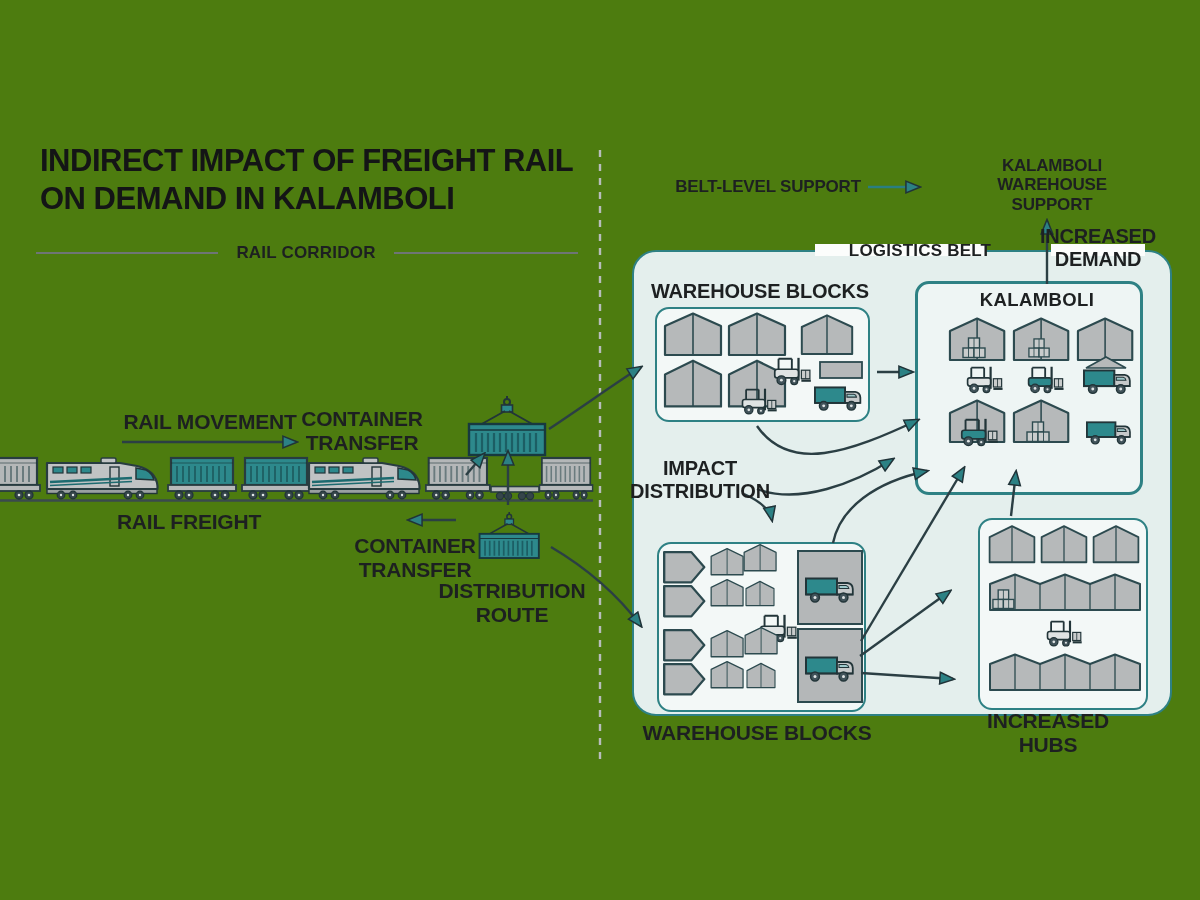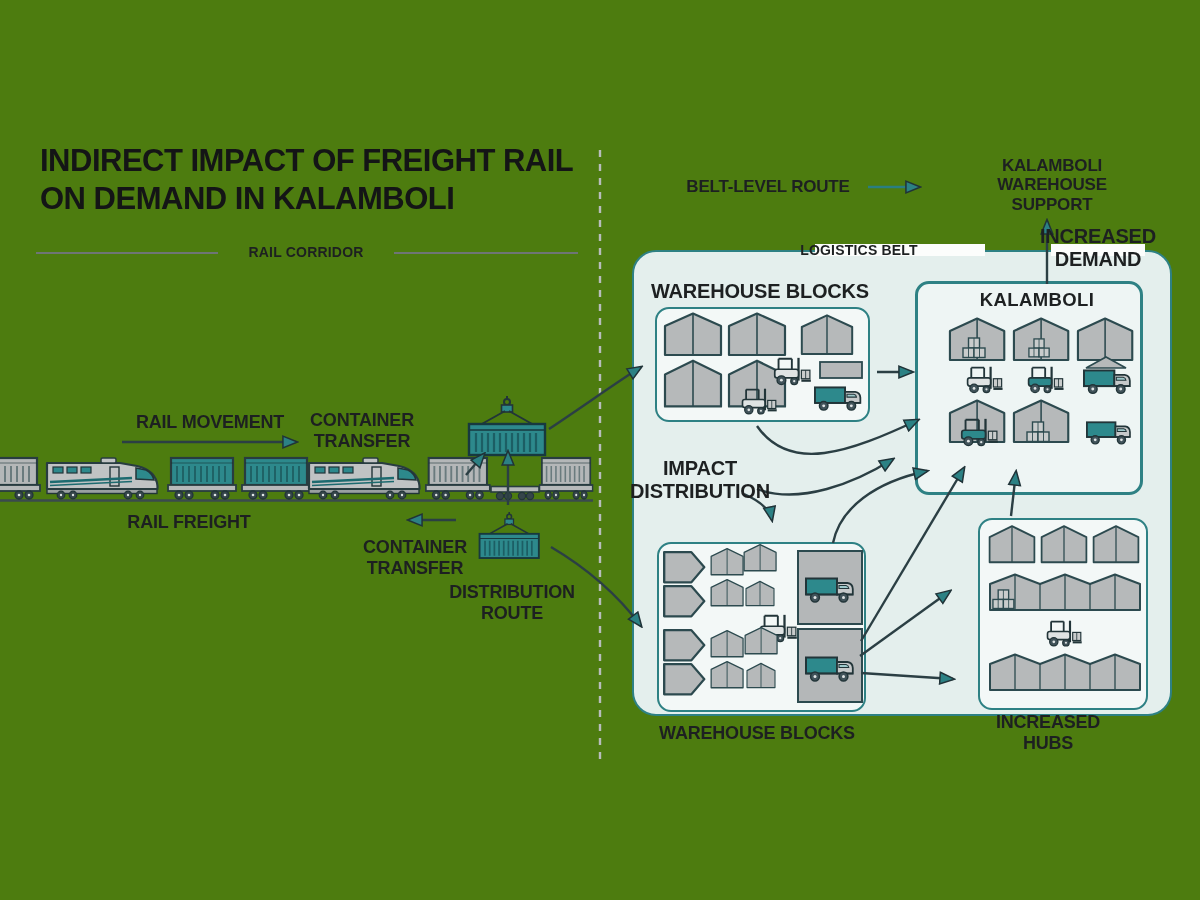--- a/index.html
+++ b/index.html
@@ -14,22 +14,22 @@
   svg.art{position:absolute;left:0;top:0;pointer-events:none;}
   .lbl{
     position:absolute;font-weight:700;color:#1d2021;text-align:center;
     white-space:pre-line;line-height:1.14;letter-spacing:-0.2px;
     transform:translate(-50%,-50%);
   }
   .lbl-title{
     transform:none;text-align:left;font-size:31px;line-height:1.22;
     letter-spacing:-0.5px;color:#141516;width:620px;
   }
-  .lbl-section{font-size:14px;letter-spacing:0.2px;}
-  .lbl-mid{font-size:18px;}
+  .lbl-section{font-size:17px;letter-spacing:0.2px;}
+  .lbl-mid{font-size:21px;}
   .lbl-impact{font-size:17px;}
   .lbl-kal{font-size:18.5px;letter-spacing:0.4px;}
   .lbl-small{font-size:20px;}
 </style>
 </head>
 <body>
 
 <div class="canvas">
 
   <div class="panel belt" style="left:632px;top:250px;width:540px;height:466px;"></div>
@@ -247,26 +247,26 @@
   <div class="lbl lbl-section" style="left:306px;top:253px;">RAIL CORRIDOR</div>
   <div class="lbl lbl-mid" style="left:210px;top:422px;">RAIL MOVEMENT</div>
   <div class="lbl lbl-mid" style="left:362px;top:431px;">CONTAINER
 TRANSFER</div>
   <div class="lbl lbl-mid" style="left:189px;top:522px;">RAIL FREIGHT</div>
   <div class="lbl lbl-mid" style="left:415px;top:558px;">CONTAINER
 TRANSFER</div>
   <div class="lbl lbl-mid" style="left:512px;top:603px;">DISTRIBUTION
 ROUTE</div>
 
-  <div class="lbl lbl-impact" style="left:768px;top:187px;">BELT-LEVEL ROUTE</div>
+  <div class="lbl lbl-impact" style="left:768px;top:187px;">BELT-LEVEL SUPPORT</div>
   <div class="lbl lbl-impact" style="left:1052px;top:185px;">KALAMBOLI
 WAREHOUSE SUPPORT</div>
   <div class="lbl lbl-small" style="left:1098px;top:248px;">INCREASED
 DEMAND</div>
-  <div class="lbl lbl-section" style="left:859px;top:251px;text-align:center;">LOGISTICS BELT</div>
+  <div class="lbl lbl-section" style="left:920px;top:251px;text-align:center;">LOGISTICS BELT</div>
   <div class="lbl lbl-small" style="left:760px;top:291px;">WAREHOUSE BLOCKS</div>
   <div class="lbl lbl-kal" style="left:1037px;top:300px;">KALAMBOLI</div>
   <div class="lbl lbl-small" style="left:700px;top:480px;">IMPACT
 DISTRIBUTION</div>
   <div class="lbl lbl-mid" style="left:757px;top:733px;">WAREHOUSE BLOCKS</div>
   <div class="lbl lbl-mid" style="left:1048px;top:733px;">INCREASED HUBS</div>
 
 </div>
 
 </body></html>

